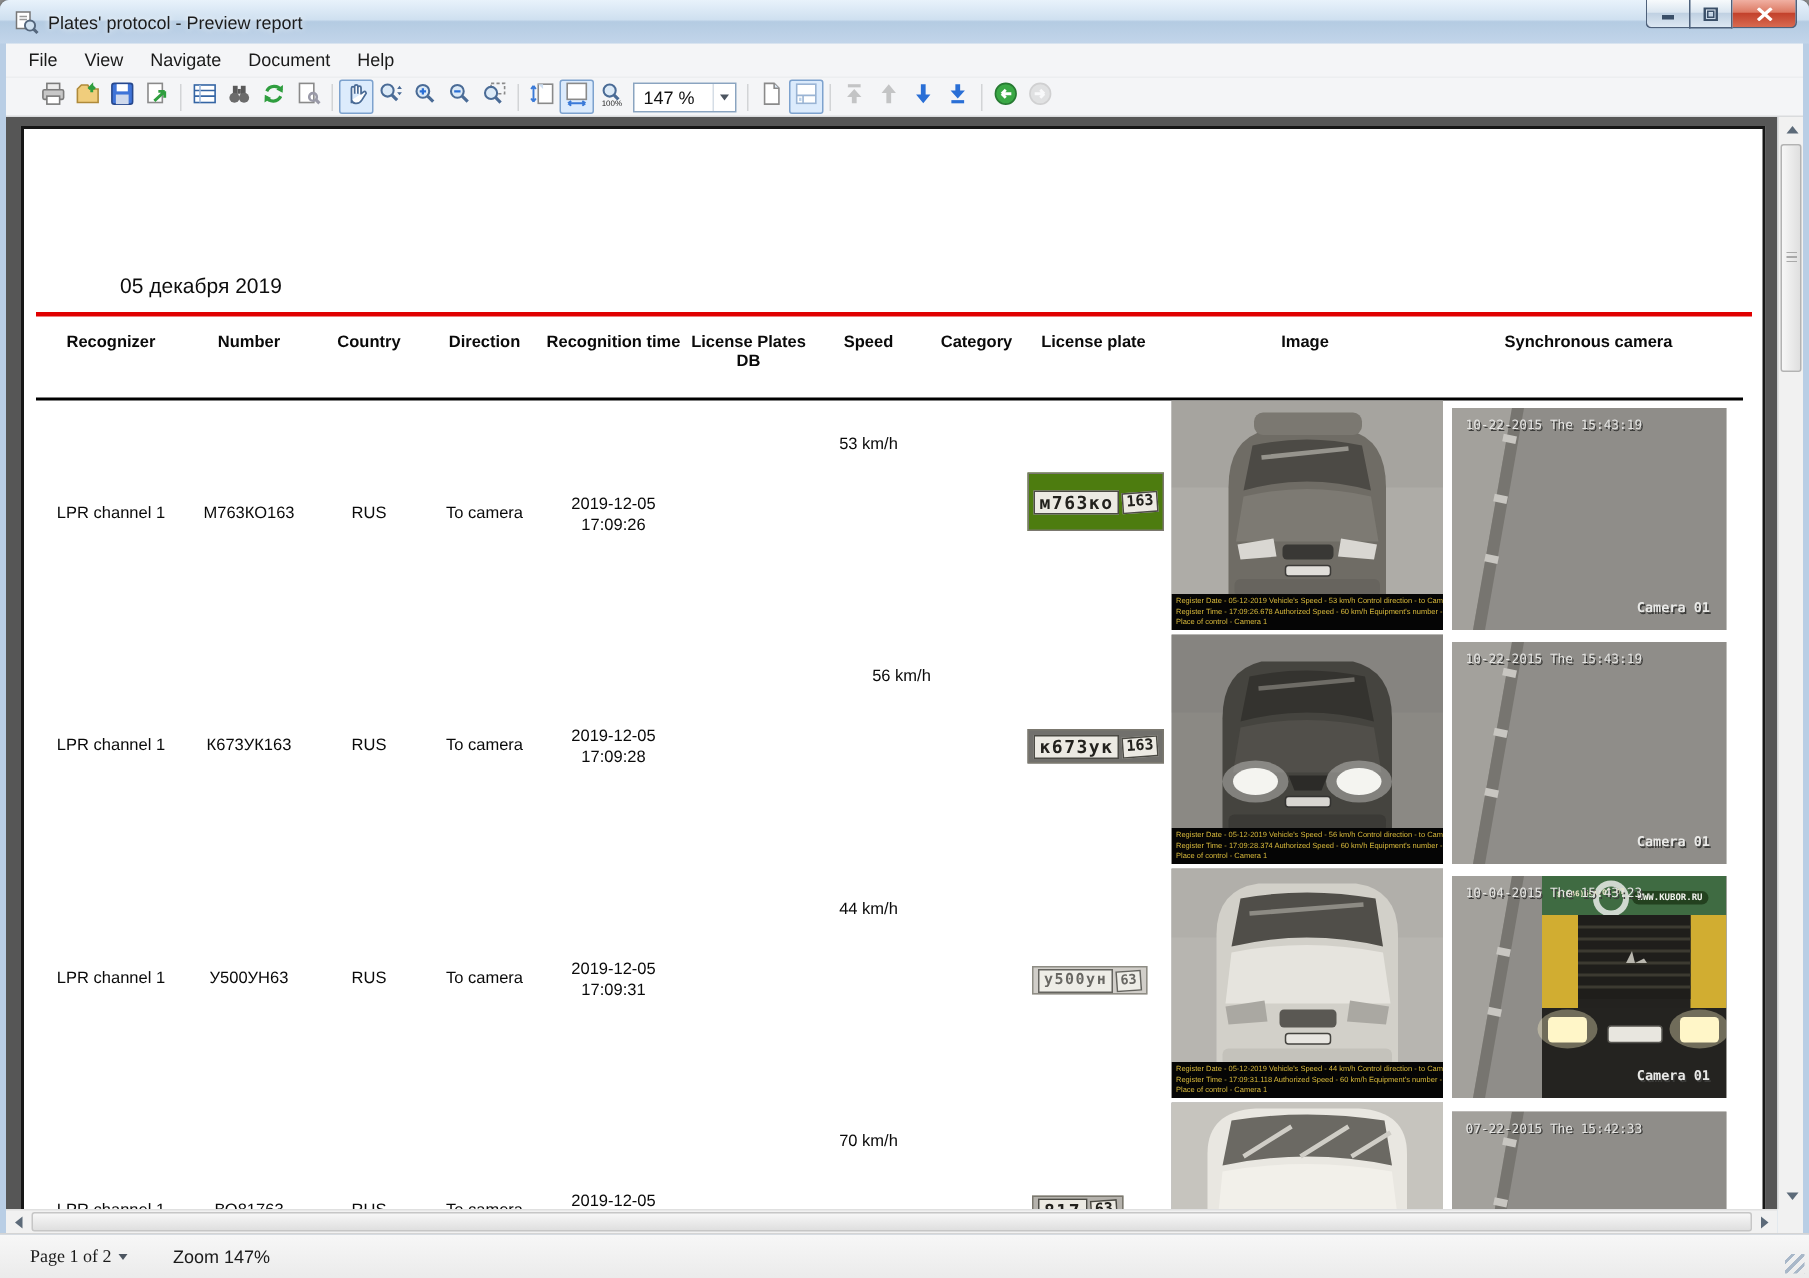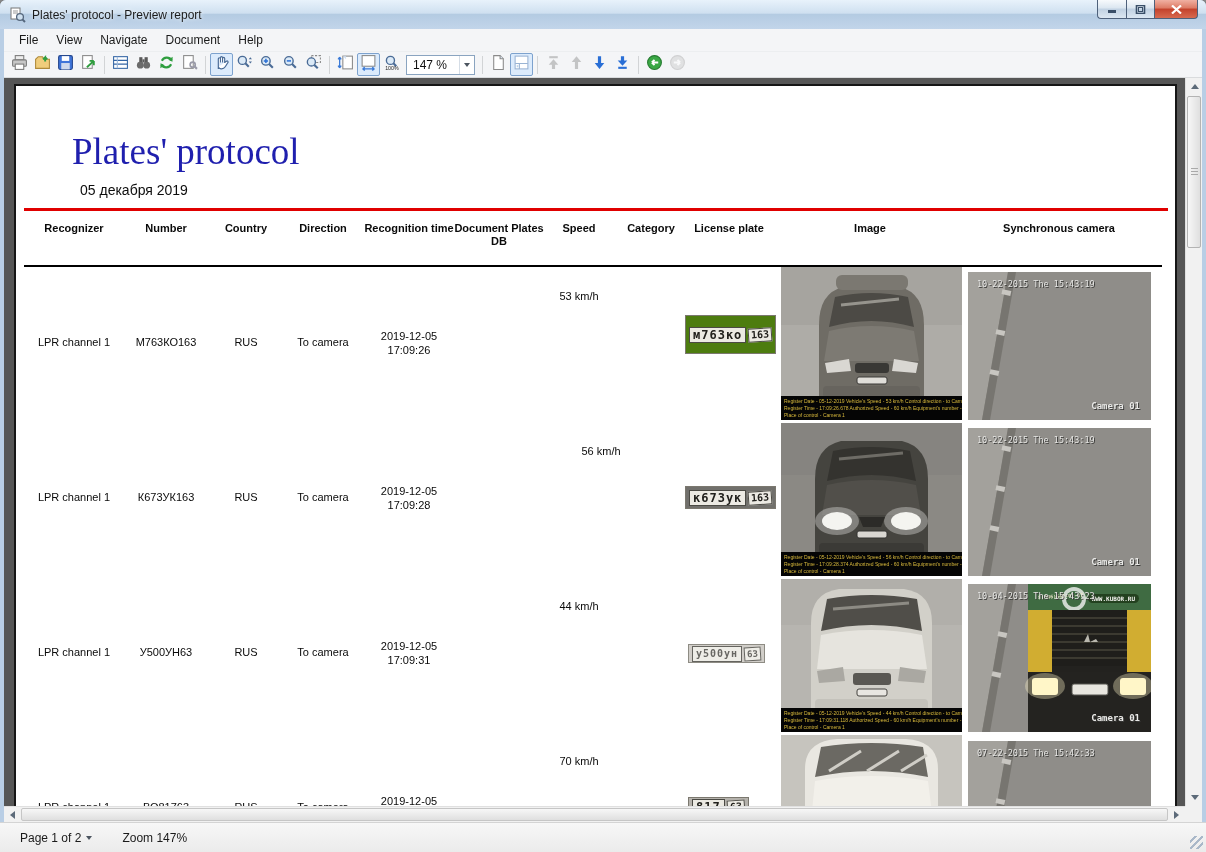--- a/index.html
+++ b/index.html
@@ -19,21 +19,21 @@
   .winbtn.min{border-radius:0 0 0 4px;border-right:none;}
   .winbtn.max{border-radius:0;}
   .winbtn.close{width:43px;border-radius:0 0 4px 0;border-left:none;
     background:linear-gradient(#f0b0a2 0%,#dd7a64 45%,#c3422c 50%,#d86a50 100%);}
   
   .menubar{position:absolute;top:29px;left:4px;width:1198px;height:23px;background:#f4f5f7;
     display:flex;align-items:center;padding-left:6px;border-bottom:1px solid #eceef0;}
   .menu-item{font-size:12px;color:#1a1a1a;padding:3px 9px;cursor:default;}
   
   .toolbar{position:absolute;top:52px;left:4px;width:1198px;height:26px;background:#f4f5f7;
-    border-bottom:1px solid #d9dbdd;display:flex;align-items:center;padding-left:4px;}
+    border-bottom:1px solid #d9dbdd;display:flex;align-items:center;padding-left:20px;}
   .tbtn{width:23px;height:23px;display:flex;align-items:center;justify-content:center;
     border:1px solid transparent;border-radius:2px;margin:0;}
   .tbtn.active{background:#dcebfc;border-color:#7da2ce;}
   .tbtn.disabled{opacity:.45;}
   .tsep{width:1px;height:18px;background:#d2d4d6;margin:0 4px;}
   .zoom-combo{display:flex;height:20px;margin:0 3px;border:1px solid #8aa4c0;background:#fff;align-items:center;}
   .zoom-combo .val{width:52px;font-size:12px;padding-left:6px;color:#111;}
   .zoom-combo .drop{width:15px;height:18px;display:flex;align-items:center;justify-content:center;border-left:1px solid #d5dde6;}
   .caret-down{width:0;height:0;border-left:3.5px solid transparent;border-right:3.5px solid transparent;border-top:4px solid #4c5560;}
   
@@ -72,21 +72,21 @@
   .grip{position:absolute;left:3px;top:50%;width:7px;height:7px;margin-top:-4px;
     background:repeating-linear-gradient(#a9a9a9 0 1px,transparent 1px 3px);}
   .hscroll{position:absolute;left:4px;top:806px;width:1181px;height:16px;background:#f1f1f1;border-top:1px solid #e0e0e0;}
   .hthumb{position:absolute;left:17px;right:17px;top:1px;height:13px;background:linear-gradient(#f7f7f7,#dfdfdf);
     border:1px solid #c6c6c6;border-radius:2px;}
   .corner{position:absolute;left:1185px;top:806px;width:17px;height:16px;background:#f1f1f1;}
   
   .statusbar{position:absolute;left:0px;top:822px;width:1206px;height:30px;
     background:linear-gradient(#f7f7f7,#ebebeb);border-top:1px solid #d4d4d4;
     display:flex;align-items:center;font-size:12px;color:#1a1a1a;}
-  .status-page{display:flex;align-items:center;gap:5px;margin-left:14px;padding:3px 6px;}
+  .status-page{display:flex;align-items:center;gap:5px;margin-left:14px;padding:3px 6px;font-family:Liberation Serif, serif;}
   .status-zoom{margin-left:24px;}
   .resize-grip{position:absolute;right:3px;bottom:3px;width:13px;height:13px;
     background:repeating-linear-gradient(135deg,transparent 0 3px,#a9b8c9 3px 5px);}
 </style>
 </head>
 <body>
 
 <div class="window">
 
   <div class="titlebar">
@@ -318,30 +318,29 @@
         <span>
       <svg width="17" height="17" viewBox="0 0 16 16">
             <circle cx="8" cy="8" r="6.5" fill="#c9c9c9" stroke="#a5a5a5"></circle>
             <path d="M4.5 8 h6 M10.5 8 l-2.5-2.5 M10.5 8 l-2.5 2.5" stroke="#fff" stroke-width="1.8" fill="none"></path>
           </svg></span>
       </div>
   </div>
 
   <div class="docarea">
     <div class="page">
-      <div class="rtitle">Plates' protocol</div>
       <div class="rdate">05 декабря 2019</div>
       <div class="redline"></div>
 
       <span class="hdr" style="left:8px;width:100px">Recognizer</span>
       <span class="hdr" style="left:100px;width:100px">Number</span>
       <span class="hdr" style="left:180px;width:100px">Country</span>
       <span class="hdr" style="left:257px;width:100px">Direction</span>
       <span class="hdr" style="left:328px;width:130px">Recognition time</span>
-      <span class="hdr" style="left:437px;width:92px">Document Plates DB</span>
+      <span class="hdr" style="left:437px;width:92px">License Plates DB</span>
       <span class="hdr" style="left:513px;width:100px">Speed</span>
       <span class="hdr" style="left:585px;width:100px">Category</span>
       <span class="hdr" style="left:643px;width:140px">License plate</span>
       <span class="hdr" style="left:804px;width:100px">Image</span>
       <span class="hdr" style="left:963px;width:160px">Synchronous camera</span>
       <div class="blackline"></div>
 
       <div class="rrow" style="top:181px">
         <span class="cell" style="left:8px;width:100px;top:68px">LPR channel 1</span>
         <span class="cell" style="left:100px;width:100px;top:68px">М763КО163</span>

